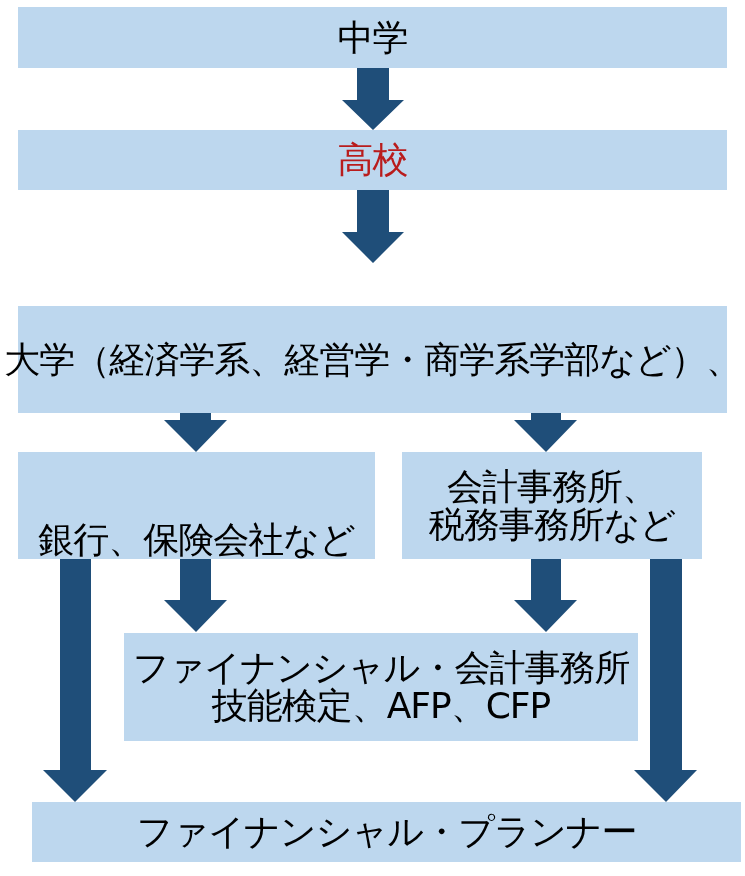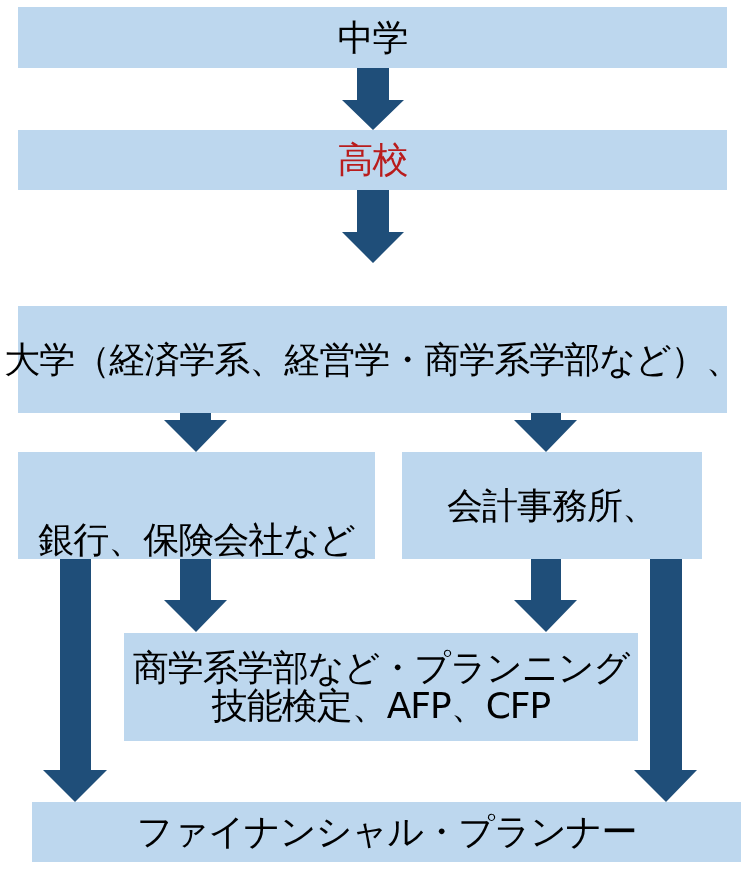--- a/index.html
+++ b/index.html
@@ -36,22 +36,23 @@
 <div class="box" style="left: 18px; top: 278px; width: 709px; height: 107px; background: rgb(189, 215, 238); color: rgb(0, 0, 0); margin-top: 28px;">
   <span>大学（経済学系、経営学・商学系学部など）、</span>
 </div>
 
 <div class="box" style="left: 18px; top: 452px; width: 357px; height: 107px; background: rgb(189, 215, 238); color: rgb(0, 0, 0); justify-content: flex-end;">
   <span>銀行、保険会社など</span>
 </div>
 
 <div class="box" style="left: 402px; top: 452px; width: 300px; height: 107px; background: rgb(189, 215, 238); color: rgb(0, 0, 0);">
   <span>会計事務所、</span>
+  <span>税務事務所など</span>
 </div>
 
 <div class="box" style="left: 124px; top: 633px; width: 514px; height: 108px; background: rgb(189, 215, 238); color: rgb(0, 0, 0);">
-  <span>商学系学部など・プランニング</span>
+  <span>ファイナンシャル・会計事務所</span>
   <span>技能検定、AFP、CFP</span>
 </div>
 
 <div class="box" style="left: 32px; top: 802px; width: 709px; height: 60px; background: rgb(189, 215, 238); color: rgb(0, 0, 0);">
   <span>ファイナンシャル・プランナー</span>
 </div>
 
 </body></html>

